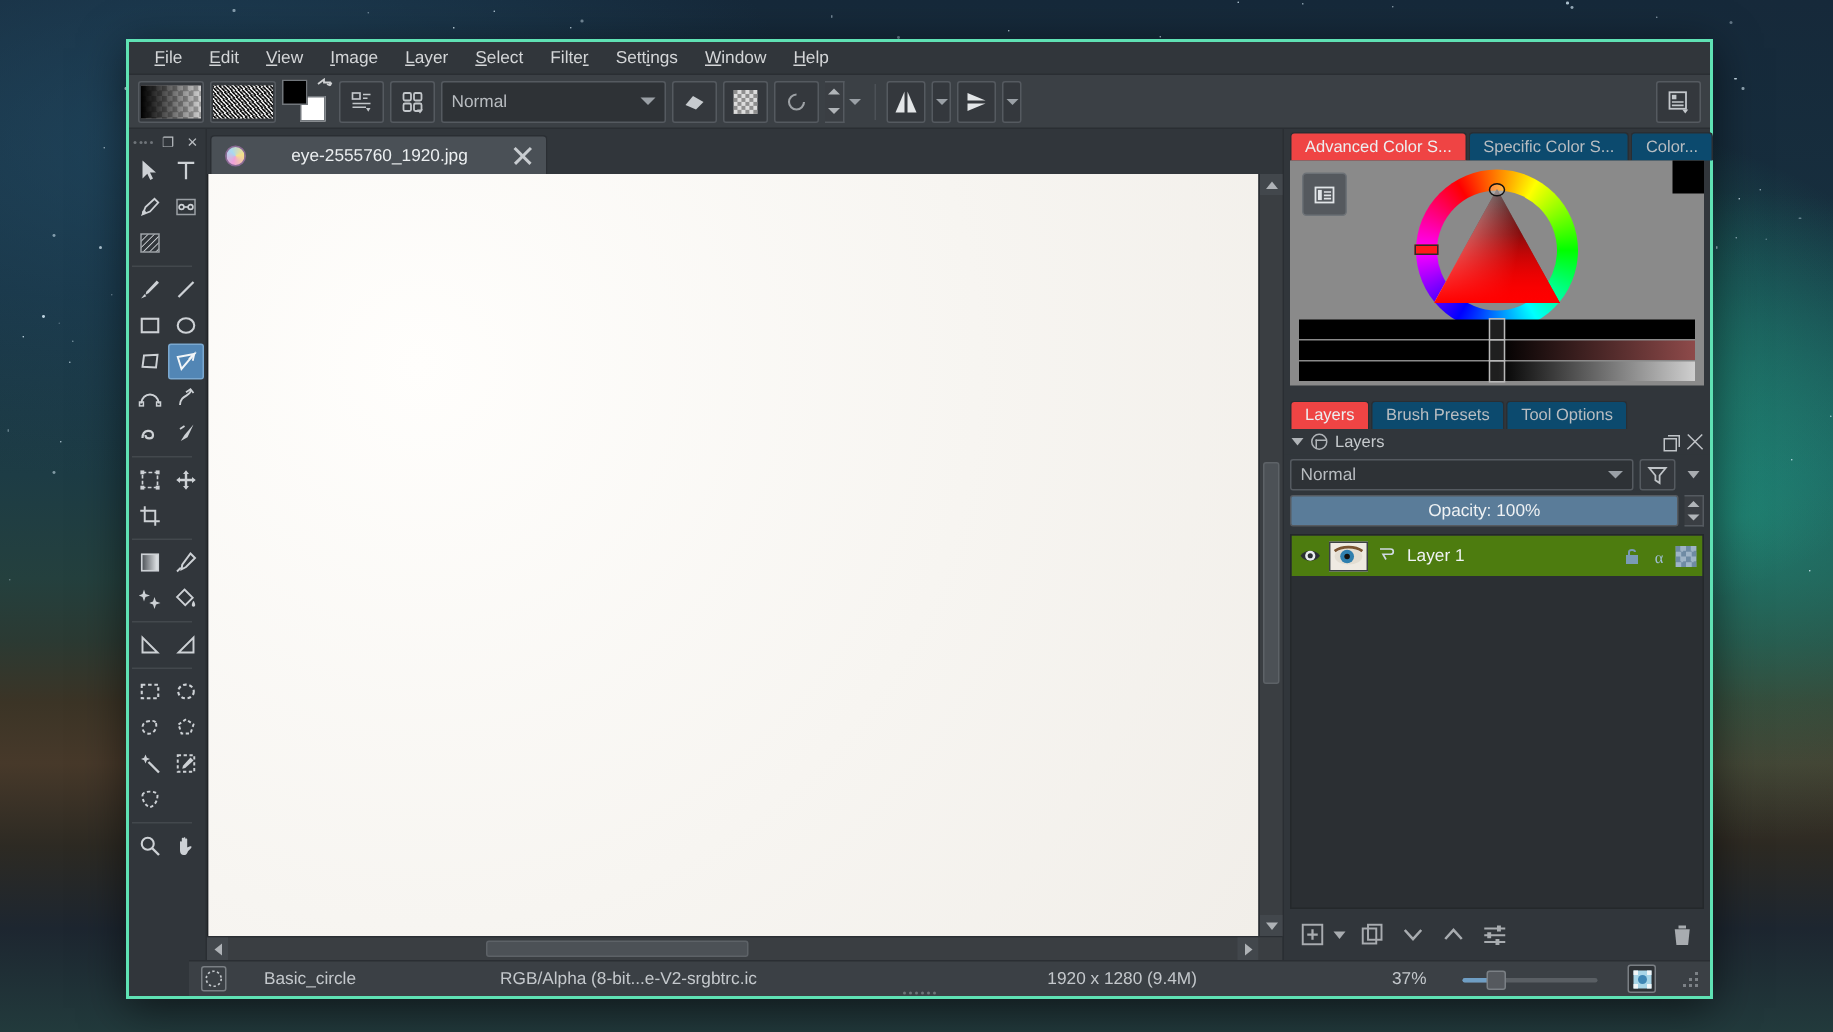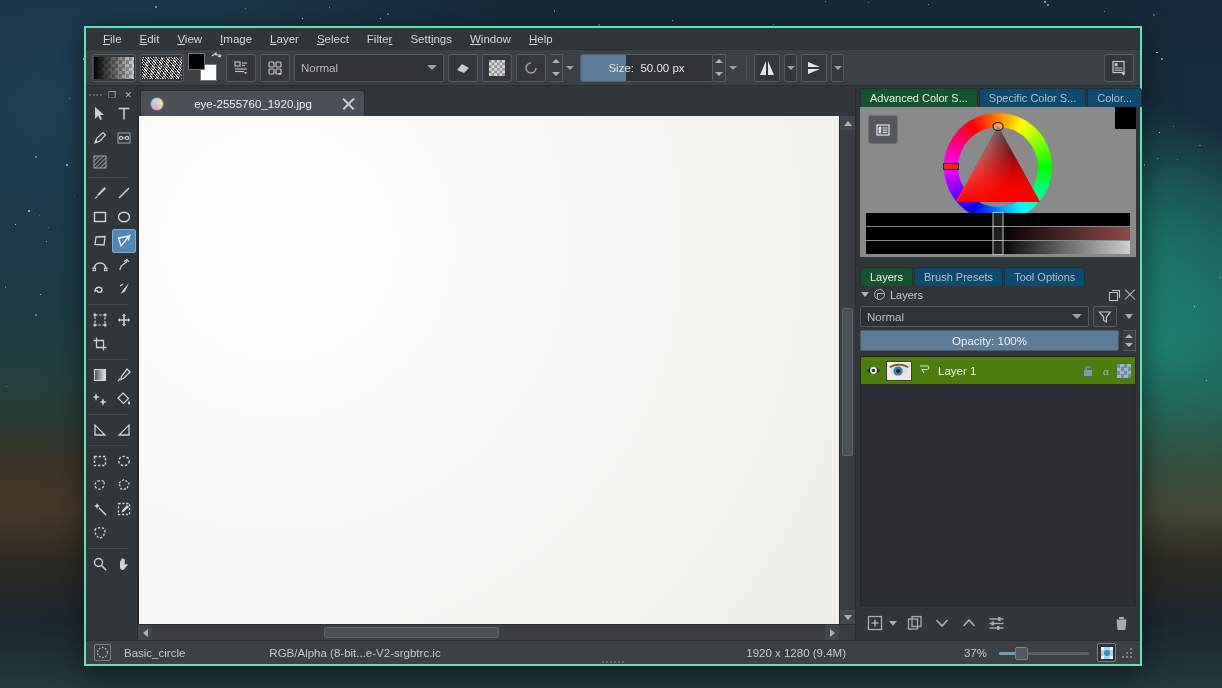--- a/index.html
+++ b/index.html
@@ -210,21 +210,21 @@
   #right-docks {
     width:285px; flex:0 0 285px; background:#31363b;
     display:flex; flex-direction:column; border-left:1px solid #2a2e33;
   }
   .dock-tabs { height:21px; display:flex; align-items:flex-end; padding-left:4px; gap:1px; }
   .dock-tab {
     height:19px; padding:0 9px; font-size:11px; color:#b9bdc1;
     background:#0c4a6e; border:1px solid #2a2e33; border-bottom:none; border-radius:3px 3px 0 0;
     display:flex; align-items:center; white-space:nowrap;
   }
-  .dock-tab.active { background:#14532d; color:#eceff1; }
+  .dock-tab.active { background:#ef4444; color:#eceff1; }
   .dock-title {
     height:17px; display:flex; align-items:center; gap:5px; padding:0 5px;
     background:#31363b; font-size:11px; color:#c6cacd;
   }
   .dt-caret { width:0;height:0;border-left:4.5px solid transparent;border-right:4.5px solid transparent;border-top:5px solid #b0b4b8; }
   .dt-circle { width:11px;height:11px;border:1px solid #b0b4b8;border-radius:50%;position:relative; }
   .dt-circle::after{content:"";position:absolute;left:2px;top:3px;width:6px;height:5px;border:1px solid #b0b4b8;border-right:none;border-bottom:none;}
   .dt-actions { margin-left:auto; display:flex; gap:6px; align-items:center; }
   .dt-float { width:10px;height:10px;position:relative; }
   .dt-float::before{content:"";position:absolute;left:0;top:2px;width:7px;height:7px;border:1.2px solid #c0c4c8;}
@@ -321,21 +321,21 @@
   #layer-toolbar {
     height:34px; display:flex; align-items:center; gap:9px; padding:0 10px; flex:0 0 34px;
   }
   .lt-btn { width:18px;height:18px;display:flex;align-items:center;justify-content:center; }
   .lt-caret { width:0;height:0;border-left:4px solid transparent;border-right:4px solid transparent;border-top:5px solid #a8acb0; margin-left:-4px; }
   #trash-btn { margin-left:auto; }
 
   
   #statusbar {
     height:24px; background:#3b4045; display:flex; align-items:center; flex:0 0 24px;
-    border-top:1px solid #2a2e33; padding:0 8px; gap:0; font-size:11.5px; color:#c4c8cc;
+    border-top:1px solid #2a2e33; padding:0 8px; gap:12px; font-size:11.5px; color:#c4c8cc;margin-left:40px;
   }
   #sb-brush-ico {
     width:17px;height:17px;border:1px solid #7a7f84;border-radius:2px;margin-right:13px;
     display:flex;align-items:center;justify-content:center;
   }
   #sb-preset { margin-right:84px; }
   #sb-cs { }
   #sb-dims { margin-left:auto; }
   #sb-zoom { margin-left:118px; }
   #zoom-slider { width:90px; height:16px; position:relative; margin-left:12px; }
@@ -616,36 +616,20 @@
     </div>
     <div class="spin-wrap">
       <div class="spin-btns">
         <span class="sp-up"></span>
         <span class="sp-dn"></span>
       </div>
       <div class="mini-arrow">
           <i></i>
         </div>
     </div>
-    <div class="spin-wrap">
-      <div class="slider-field" style="width:133px">
-        <div class="slider-fill" style="width:34%"></div>
-        <span class="slider-label">
-          <b>Size:</b>&nbsp;
-          <span>50.00 px</span>
-        </span>
-      </div>
-      <div class="spin-btns">
-        <span class="sp-up"></span>
-        <span class="sp-dn"></span>
-      </div>
-      <div class="mini-arrow">
-          <i></i>
-        </div>
-    </div>
     <div class="tb-sep"></div>
     <div class="tb-btn" style="width:26px">
       <svg width="18" height="18" viewBox="0 0 18 18">
         <path d="M8 2 L8 16 L2 16 Z" fill="#e3e6e8"></path>
         <path d="M10 2 L10 16 L16 16 Z" fill="#e3e6e8"></path>
       </svg>
     </div>
     <div class="tb-btn" style="width:13px">
         <i style="width:0;height:0;border-left:4px solid transparent;border-right:4px solid transparent;border-top:4px solid #9aa0a6"></i>
       </div>

